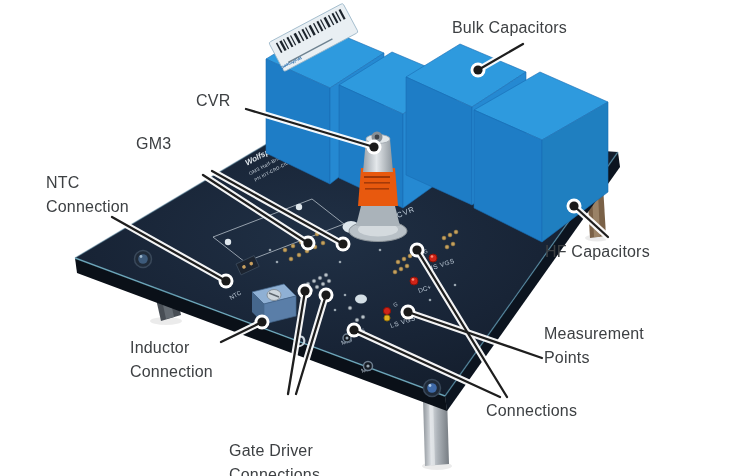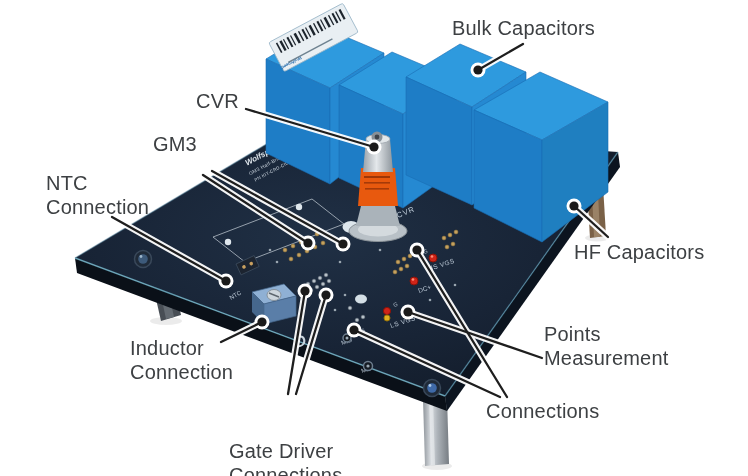--- a/index.html
+++ b/index.html
@@ -2,21 +2,21 @@
 <html><head>
 <meta charset="utf-8">
 <style>
   html,body{margin:0;padding:0;background:#ffffff;}
   .scene{
     position:relative;width:748px;height:476px;background:#ffffff;
     font-family:"Liberation Sans", sans-serif;overflow:hidden;
   }
   .art{position:absolute;left:0;top:0;}
   .label{
-    position:absolute;color:#3d4043;font-size:20px;line-height:24px;
+    position:absolute;color:#3d4043;font-size:16px;line-height:24px;
     white-space:nowrap;letter-spacing:0.2px;
   }
   .label span{display:block;}
 </style>
 </head>
 <body>
 
 <div class="scene">
 
 <svg class="art" width="748" height="476" viewBox="0 0 748 476">
@@ -302,39 +302,39 @@
     </g>
   </g>
 </svg>
 
 <div class="label" style="left:452px;top:16px;">
   <span>Bulk Capacitors</span>
 </div>
 <div class="label" style="left:196px;top:89px;">
   <span>CVR</span>
 </div>
-<div class="label" style="left:153px;top:132px;">
+<div class="label" style="left:136px;top:132px;">
   <span>GM3</span>
 </div>
 <div class="label" style="left:46px;top:171px;">
   <span>NTC</span>
   <span>Connection</span>
 </div>
-<div class="label" style="left:574px;top:240px;">
+<div class="label" style="left:545px;top:240px;">
   <span>HF Capacitors</span>
 </div>
 <div class="label" style="left:130px;top:336px;">
   <span>Inductor</span>
   <span>Connection</span>
 </div>
 <div class="label" style="left:229px;top:396px;margin-top:43px;">
   <span>Gate Driver</span>
   <span>Connections</span>
 </div>
 <div class="label" style="left:486px;top:399px;">
   <span>Connections</span>
 </div>
 <div class="label" style="left:544px;top:322px;">
+  <span>Measurement</span>
   <span>Points</span>
-  <span>Measurement</span>
 </div>
 
 </div>
 
 </body></html>

